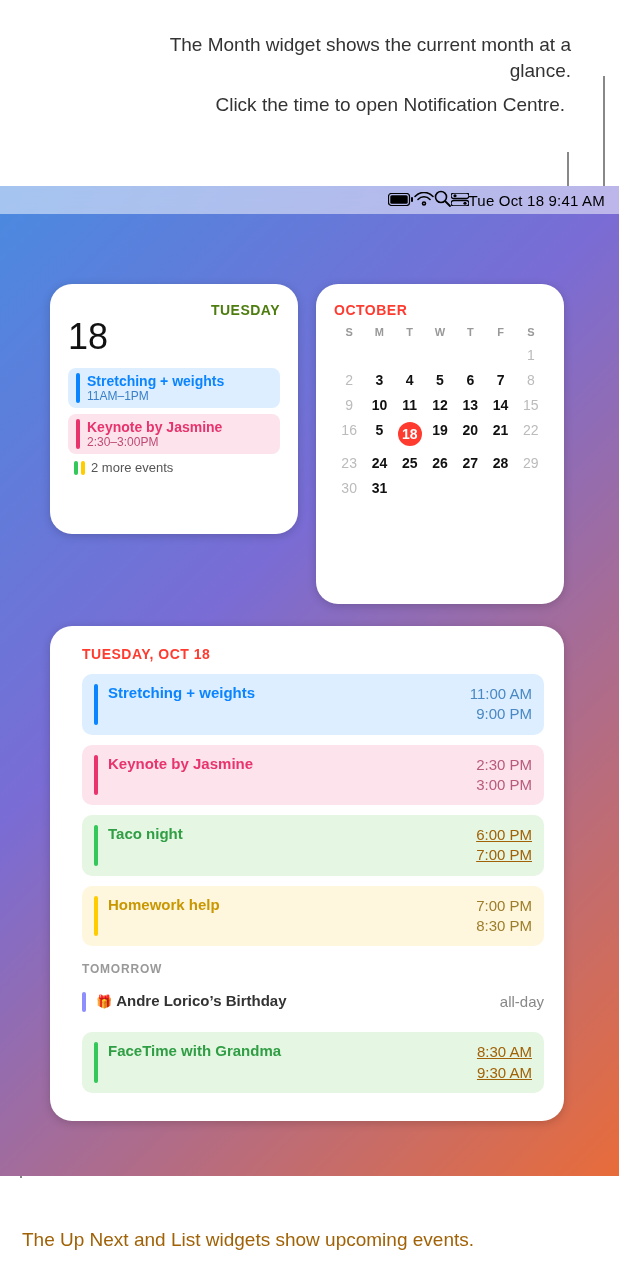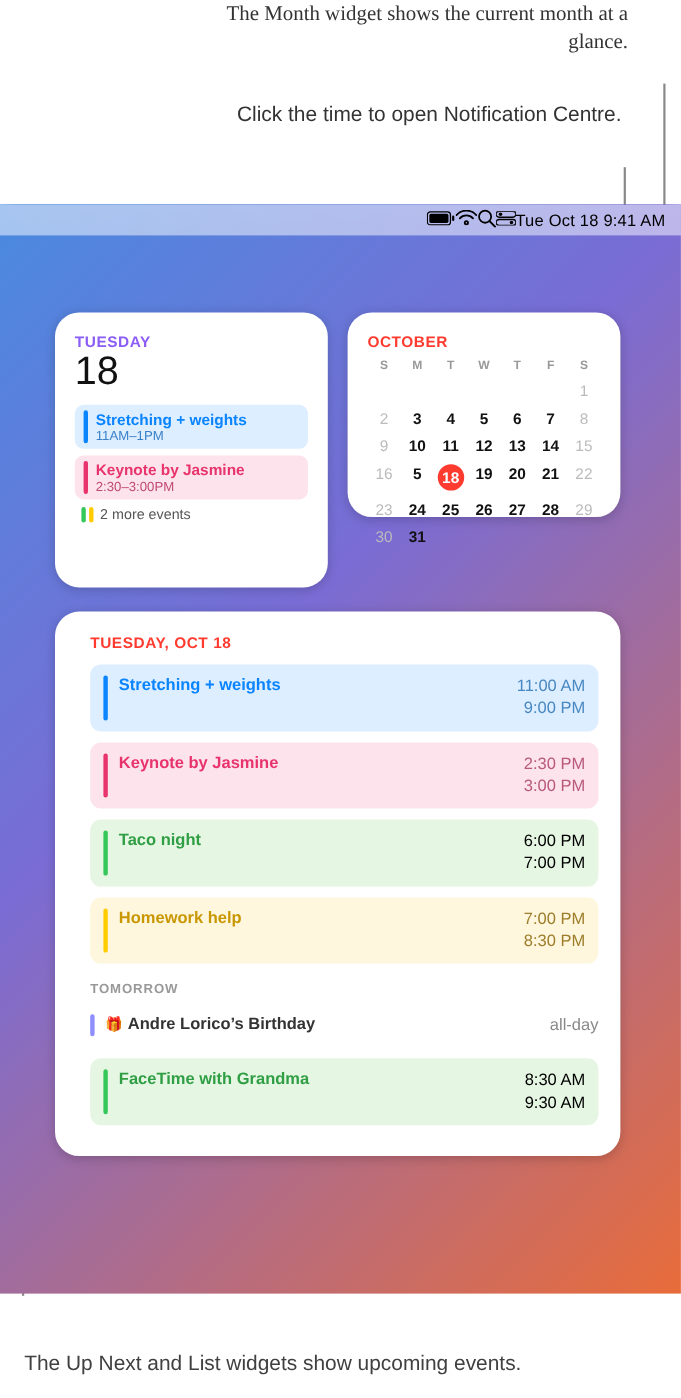--- a/index.html
+++ b/index.html
@@ -4,23 +4,23 @@
   <style>
     * { box-sizing: border-box; margin: 0; padding: 0; }
     body {
       font-family: -apple-system, BlinkMacSystemFont, "Helvetica Neue", sans-serif;
       width: 619px;
       height: 1271px;
       background: white;
       position: relative;
     }
     .callout { color: #333; font-size: 19px; line-height: 1.35; position: absolute; text-align: right; }
-    .callout-1 { top: 0; right: 48px; width: 420px; font-family: Liberation Serif, serif; }
+    .callout-1 { top: 32px; right: 48px; width: 420px; }
     .callout-2 { top: 92px; right: 54px; width: 420px; }
-    .callout-bottom { position: absolute; bottom: 18px; left: 22px; text-align: left; font-size: 19px; line-height: 1.35; color: #404040; width: 460px; }
+    .callout-bottom { position: absolute; bottom: 18px; left: 22px; text-align: left; font-size: 19px; line-height: 1.35; color: #a16207; width: 460px; }
     .callout-line-1 { position: absolute; top: 152px; right: 50px; width: 2px; height: 38px; background: #888; }
     .callout-line-2 { position: absolute; top: 76px; right: 14px; width: 2px; height: 352px; background: #888; }
     .callout-bracket-left { position: absolute; left: 20px; top: 288px; width: 2px; height: 890px; background: #888; }
 
     .desktop-area {
       position: absolute;
       top: 186px; left: 0; right: 0; height: 990px;
       background: linear-gradient(135deg, #4a8ae0 0%, #7a6cd4 40%, #e86c3a 100%);
       overflow: hidden;
     }
@@ -38,24 +38,24 @@
     }
     .menubar .clock { font-weight: 500; letter-spacing: 0.2px; }
     .widget-row { display: flex; gap: 18px; padding: 70px 28px 0 50px; }
     .widget {
       background: #fff;
       border-radius: 22px;
       box-shadow: 0 2px 10px rgba(0,0,0,0.18);
       padding: 18px 18px;
     }
     .upnext-widget { width: 248px; height: 250px; }
-    .month-widget { width: 248px; height: 186px; }
+    .month-widget { width: 248px; height: 320px; }
     .list-widget { margin: 22px 28px 0 50px; width: 514px; padding: 20px 20px 18px 32px; }
 
-    .upnext-day { color: #8b5cf6; font-size: 14px; font-weight: 700; letter-spacing: 0.5px; text-transform: uppercase; }
+    .upnext-day { color: #4d7c0f; font-size: 14px; font-weight: 700; letter-spacing: 0.5px; text-transform: uppercase; text-align: right; }
     .upnext-date { font-size: 36px; font-weight: 400; color: #111; margin-top: -2px; margin-bottom: 10px; }
     .event-small {
       display: flex; align-items: flex-start; gap: 7px;
       border-radius: 8px; padding: 5px 8px; margin-bottom: 6px;
     }
     .event-bar { width: 4px; border-radius: 3px; align-self: stretch; }
     .ev-blue { background: #DCEEFF; }
     .ev-blue .event-bar { background: #0A84FF; }
     .ev-blue .event-title { color: #0A84FF; font-weight: 700; }
     .ev-blue .event-time { color: #3a80c8; }
@@ -86,21 +86,21 @@
     .lv-blue .bar { background: #0A84FF; }
     .lv-blue .title { color: #0A84FF; }
     .lv-blue .times { color: #4a88c2; }
     .lv-pink { background: #FCE3EC; }
     .lv-pink .bar { background: #E8336D; }
     .lv-pink .title { color: #E8336D; }
     .lv-pink .times { color: #b95a7c; }
     .lv-green { background: #E5F6E2; }
     .lv-green .bar { background: #34C759; }
     .lv-green .title { color: #2F9E44; }
-    .lv-green .times { color: #000000; }
+    .lv-green .times { color: #a16207; text-decoration: underline; }
     .lv-yellow { background: #FFF6DE; }
     .lv-yellow .bar { background: #FFCC00; }
     .lv-yellow .title { color: #C99700; }
     .lv-yellow .times { color: #9c7e2a; }
     .lv-birthday { background: transparent; padding: 6px 0 10px 0; }
     .lv-birthday .bar { background: #8e8eff; }
     .lv-birthday .title { color: #333; font-weight: 600; }
     .lv-birthday .times { color: #888; }
     .gift-icon { color: #FF3B30; margin-right: 4px; font-size: 13px; }
   </style>

